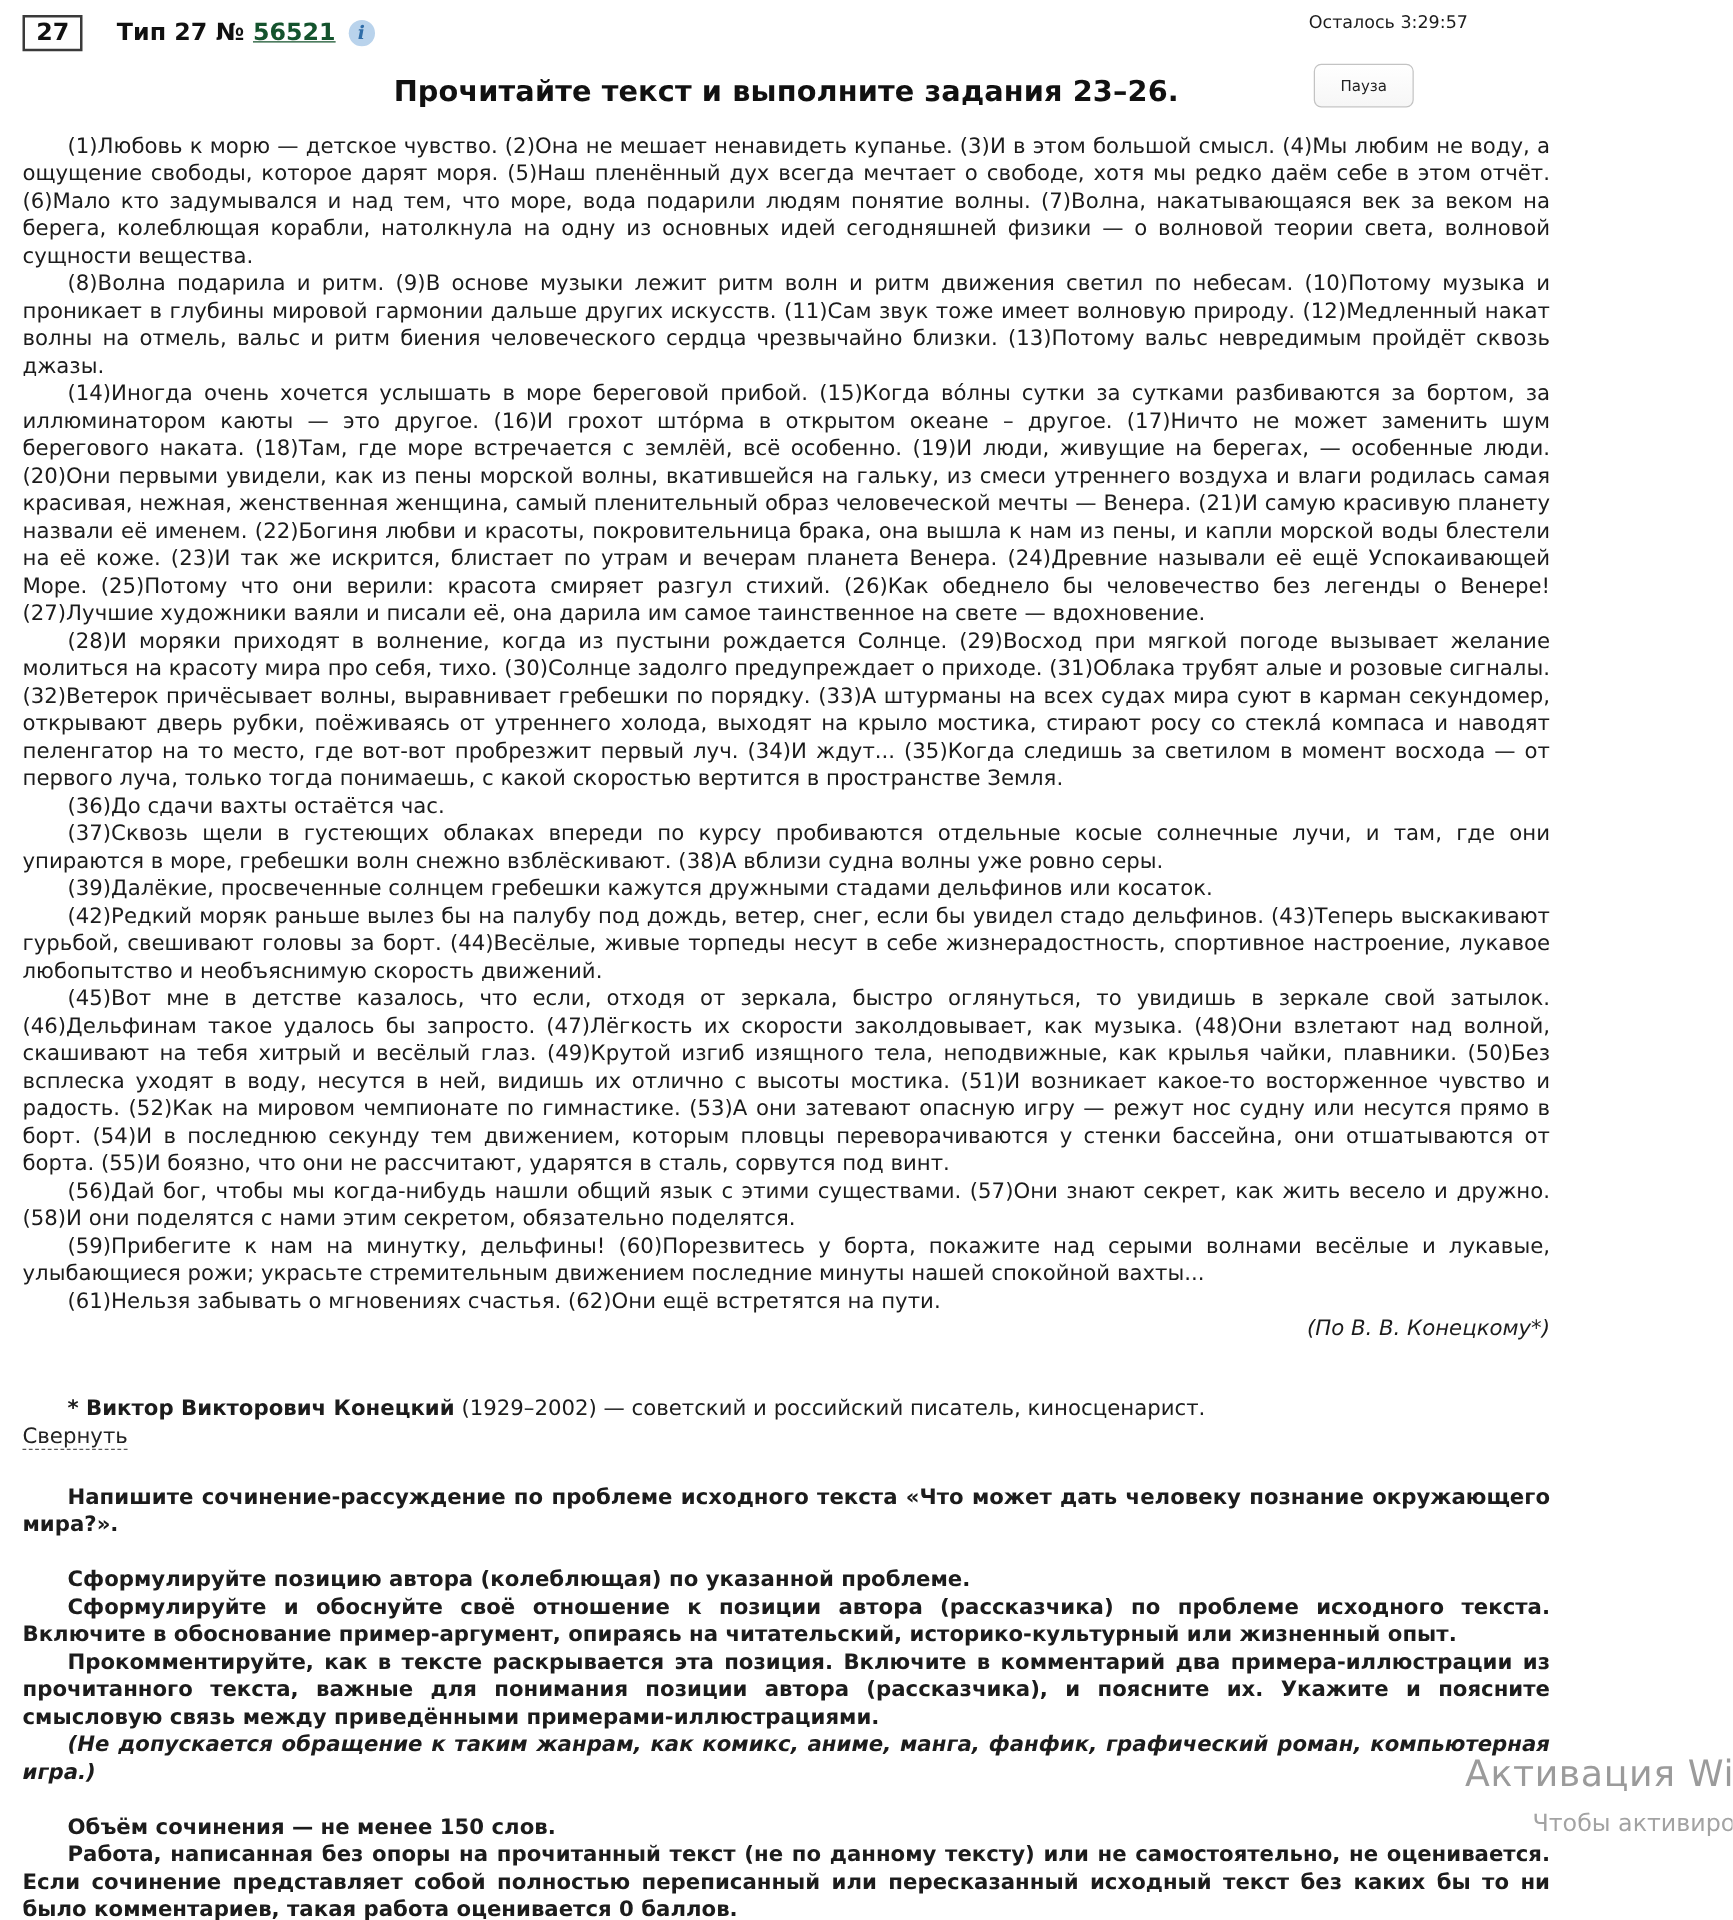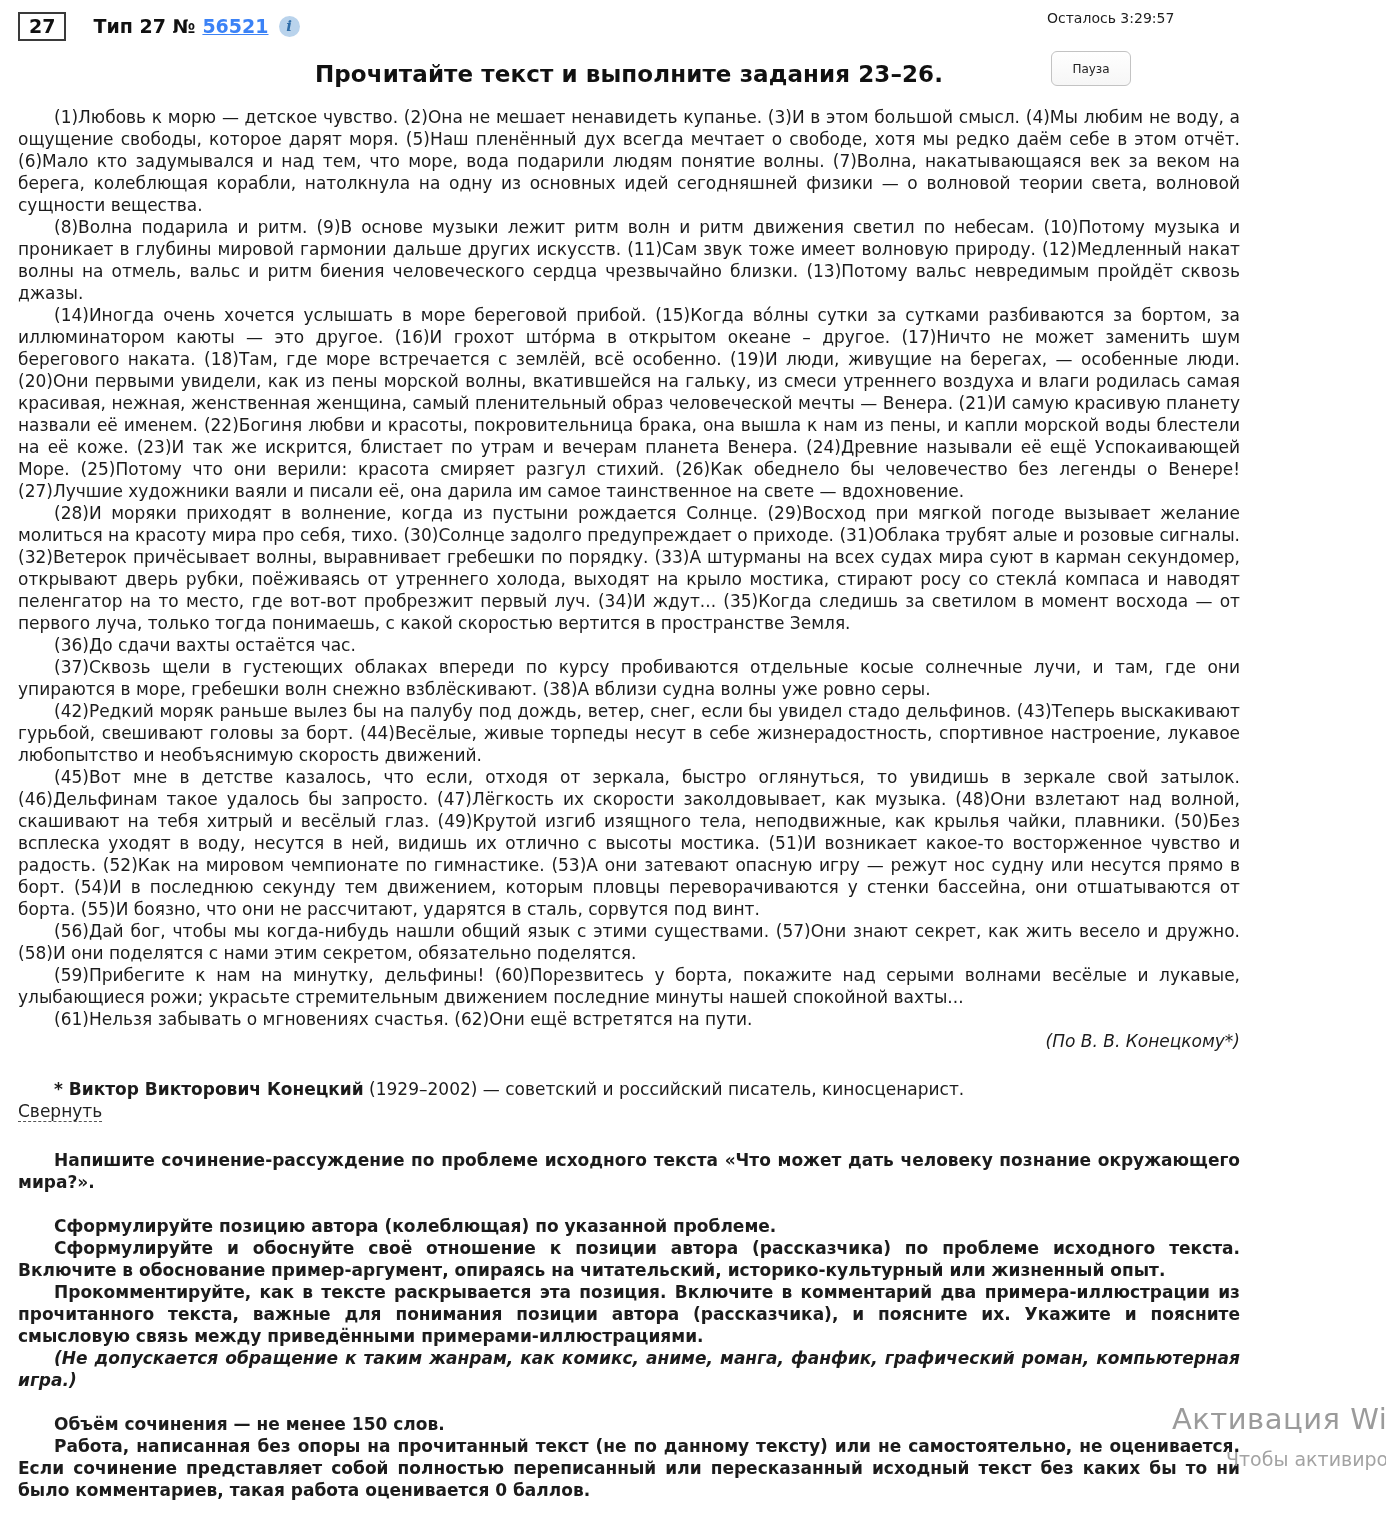--- a/index.html
+++ b/index.html
@@ -15,21 +15,21 @@
   .content { position: absolute; left: 18px; top: 8px; width: 1222px; }
 
   
   .hdr-row { display: flex; align-items: center; height: 36px; }
   .num-box {
     display: inline-block; border: 2px solid #3a3a3a; padding: 1px 9px 2px;
     font-size: 19px; font-weight: 700; color: #111; background: #fff;
   }
   .type-label { font-weight: 700; font-size: 19px; margin-left: 27px; color: #111; }
   .task-link {
-    font-weight: 700; font-size: 19px; color: #3b82f6;
+    font-weight: 700; font-size: 19px; color: #14532d;
     text-decoration: underline; margin-left: 7px; cursor: pointer;
   }
   .info-icon {
     display: inline-block; width: 21px; height: 21px; border-radius: 50%;
     background: #b9d3ec; color: #2f6da8; margin-left: 10px;
     font-family: "DejaVu Serif", serif; font-style: italic; font-weight: 700;
     font-size: 15px; line-height: 21px; text-align: center; cursor: pointer;
   }
   .timer {
     position: absolute; left: 1047px; top: 10px; width: 330px;
@@ -47,21 +47,21 @@
     font-family: inherit; font-size: 12px; color: #222; cursor: pointer;
   }
 
   
   .reading { margin-top: 19px; font-size: 17px; line-height: 22px; text-align: justify; }
   .reading p { margin: 0; text-indent: 36px; }
   .attribution {
     margin-top: 38px; text-align: right; font-style: italic; text-indent: 0;
     font-size: 17px;
   }
-  .footnote { margin-top: 26px; font-size: 17px; line-height: 22px; text-indent: 36px; }
+  .footnote { margin-top: 42px; font-size: 17px; line-height: 22px; text-indent: 36px; }
   .footnote b { font-weight: 700; }
   .collapse-row { margin-top: 1px; }
   .collapse-link {
     display: inline-block; font-size: 17px; color: #222; cursor: pointer;
     border-bottom: 1px dashed #555; line-height: 20px;
   }
 
   
   .assignment { margin-top: 27px; font-size: 17px; line-height: 22px; text-align: justify; font-weight: bold; }
   .assignment p { margin: 0; text-indent: 36px; }
@@ -96,20 +96,21 @@
 
     <div class="page-title">Прочитайте текст и выполните задания 23–26.</div>
 
     <div class="reading">
       <p>(1)Любовь к морю — детское чувство. (2)Она не мешает ненавидеть купанье. (3)И в этом большой смысл. (4)Мы любим не воду, а ощущение свободы, которое дарят моря. (5)Наш пленённый дух всегда мечтает о свободе, хотя мы редко даём себе в этом отчёт. (6)Мало кто задумывался и над тем, что море, вода подарили людям понятие волны. (7)Волна, накатывающаяся век за веком на берега, колеблющая корабли, натолкнула на одну из основных идей сегодняшней физики — о волновой теории света, волновой сущности вещества.</p>
       <p>(8)Волна подарила и ритм. (9)В основе музыки лежит ритм волн и ритм движения светил по небесам. (10)Потому музыка и проникает в глубины мировой гармонии дальше других искусств. (11)Сам звук тоже имеет волновую природу. (12)Медленный накат волны на отмель, вальс и ритм биения человеческого сердца чрезвычайно близки. (13)Потому вальс невредимым пройдёт сквозь джазы.</p>
       <p>(14)Иногда очень хочется услышать в море береговой прибой. (15)Когда во́лны сутки за сутками разбиваются за бортом, за иллюминатором каюты — это другое. (16)И грохот што́рма в открытом океане – другое. (17)Ничто не может заменить шум берегового наката. (18)Там, где море встречается с землёй, всё особенно. (19)И люди, живущие на берегах, — особенные люди. (20)Они первыми увидели, как из пены морской волны, вкатившейся на гальку, из смеси утреннего воздуха и влаги родилась самая красивая, нежная, женственная женщина, самый пленительный образ человеческой мечты — Венера. (21)И самую красивую планету назвали её именем. (22)Богиня любви и красоты, покровительница брака, она вышла к нам из пены, и капли морской воды блестели на её коже. (23)И так же искрится, блистает по утрам и вечерам планета Венера. (24)Древние называли её ещё Успокаивающей Море. (25)Потому что они верили: красота смиряет разгул стихий. (26)Как обеднело бы человечество без легенды о Венере! (27)Лучшие художники ваяли и писали её, она дарила им самое таинственное на свете — вдохновение.</p>
       <p>(28)И моряки приходят в волнение, когда из пустыни рождается Солнце. (29)Восход при мягкой погоде вызывает желание молиться на красоту мира про себя, тихо. (30)Солнце задолго предупреждает о приходе. (31)Облака трубят алые и розовые сигналы. (32)Ветерок причёсывает волны, выравнивает гребешки по порядку. (33)А штурманы на всех судах мира суют в карман секундомер, открывают дверь рубки, поёживаясь от утреннего холода, выходят на крыло мостика, стирают росу со стекла́ компаса и наводят пеленгатор на то место, где вот-вот пробрезжит первый луч. (34)И ждут... (35)Когда следишь за светилом в момент восхода — от первого луча, только тогда понимаешь, с какой скоростью вертится в пространстве Земля.</p>
       <p>(36)До сдачи вахты остаётся час.</p>
       <p>(37)Сквозь щели в густеющих облаках впереди по курсу пробиваются отдельные косые солнечные лучи, и там, где они упираются в море, гребешки волн снежно взблёскивают. (38)А вблизи судна волны уже ровно серы.</p>
+      <p>(39)Далёкие, просвеченные солнцем гребешки кажутся дружными стадами дельфинов или косаток.</p>
       <p>(42)Редкий моряк раньше вылез бы на палубу под дождь, ветер, снег, если бы увидел стадо дельфинов. (43)Теперь выскакивают гурьбой, свешивают головы за борт. (44)Весёлые, живые торпеды несут в себе жизнерадостность, спортивное настроение, лукавое любопытство и необъяснимую скорость движений.</p>
       <p>(45)Вот мне в детстве казалось, что если, отходя от зеркала, быстро оглянуться, то увидишь в зеркале свой затылок. (46)Дельфинам такое удалось бы запросто. (47)Лёгкость их скорости заколдовывает, как музыка. (48)Они взлетают над волной, скашивают на тебя хитрый и весёлый глаз. (49)Крутой изгиб изящного тела, неподвижные, как крылья чайки, плавники. (50)Без всплеска уходят в воду, несутся в ней, видишь их отлично с высоты мостика. (51)И возникает какое-то восторженное чувство и радость. (52)Как на мировом чемпионате по гимнастике. (53)А они затевают опасную игру — режут нос судну или несутся прямо в борт. (54)И в последнюю секунду тем движением, которым пловцы переворачиваются у стенки бассейна, они отшатываются от борта. (55)И боязно, что они не рассчитают, ударятся в сталь, сорвутся под винт.</p>
       <p>(56)Дай бог, чтобы мы когда-нибудь нашли общий язык с этими существами. (57)Они знают секрет, как жить весело и дружно. (58)И они поделятся с нами этим секретом, обязательно поделятся.</p>
       <p>(59)Прибегите к нам на минутку, дельфины! (60)Порезвитесь у борта, покажите над серыми волнами весёлые и лукавые, улыбающиеся рожи; украсьте стремительным движением последние минуты нашей спокойной вахты...</p>
       <p>(61)Нельзя забывать о мгновениях счастья. (62)Они ещё встретятся на пути.</p>
       <p class="attribution">(По В. В. Конецкому*)</p>
     </div>
 
     <div class="footnote"><b>* Виктор Викторович Конецкий</b><span> (1929–2002) — советский и российский писатель, киносценарист.</span></div>
 

